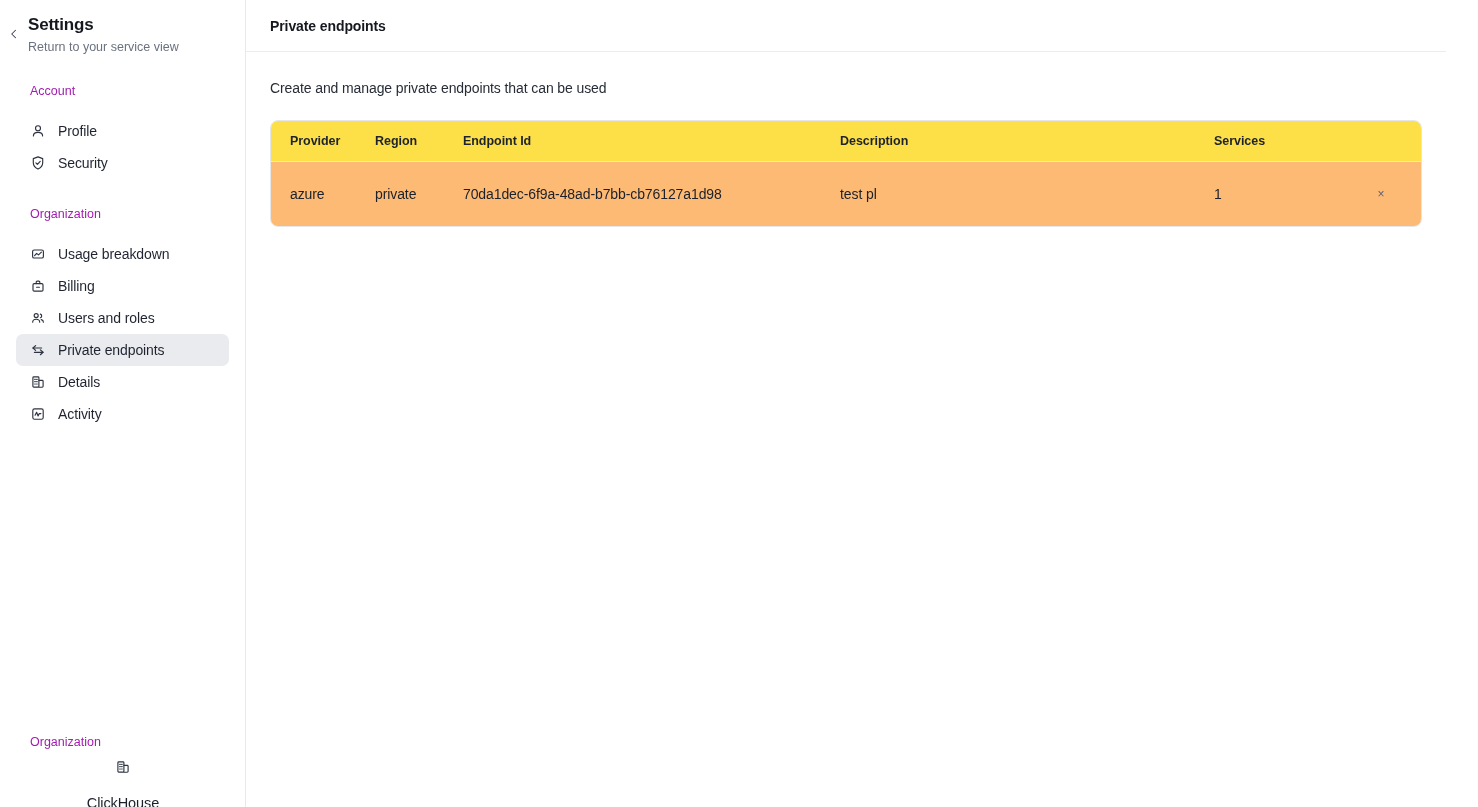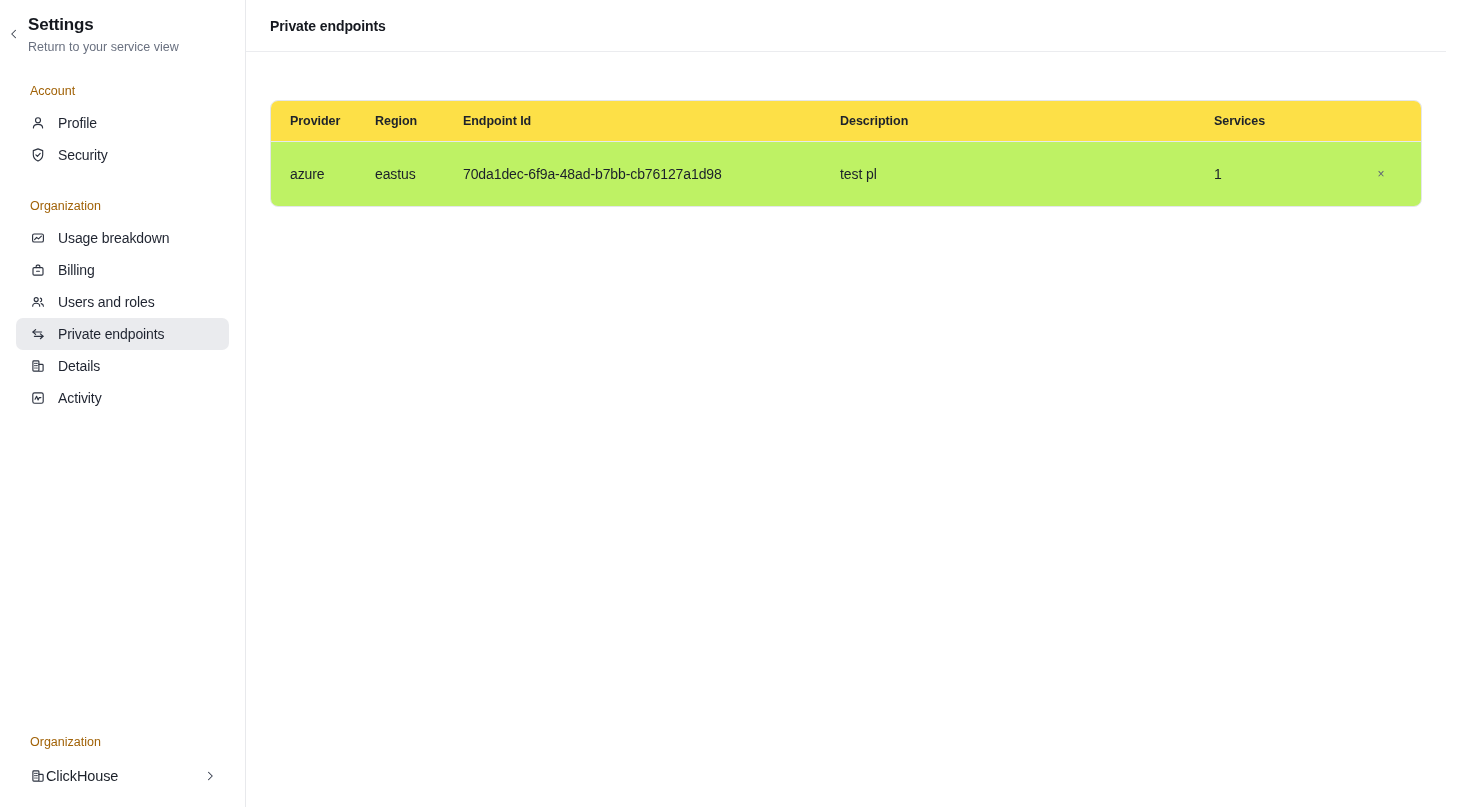--- a/index.html
+++ b/index.html
@@ -56,35 +56,35 @@
   .sidebar-subtitle {
     font-size: 12.5px;
     color: #6a7180;
     line-height: 18px;
     margin-top: 2px;
     text-align: right;
   }
 
   .nav-section-label {
     font-size: 12.5px;
-    color: #a16207;
+    color: #a21caf;
     padding: 0 0 0 30px;
     line-height: 16px;
   }
 
   .section-account { margin-top: 27px; }
   .section-org { margin-top: 27px; }
 
   .nav-list { margin-top: 8px; }
 
   .nav-item {
     display: flex;
     align-items: center;
     height: 32px;
-    margin: 0 16px;
+    margin: 8px 16px;
     padding: 0 14px;
     border-radius: 7px;
     gap: 12px;
     color: #1f2430;
     cursor: pointer;
   }
   .nav-item + .nav-item { margin-top: 0px; }
 
   .nav-item.active { background: #eaebee; }
 
@@ -116,22 +116,23 @@
     padding-bottom: 14px;
   }
 
   .org-row {
     display: flex;
     align-items: center;
     height: 34px;
     margin: 0 16px;
     padding: 0 14px;
     border-radius: 7px;
-    gap: 0;
+    gap: 20px;
     cursor: pointer;
+    flex-direction: column;
   }
 
   .org-name {
     font-size: 14.5px;
     letter-spacing: -0.1px;
     color: #1b2029;
   }
 
   .org-chevron {
     margin-left: auto;
@@ -192,21 +193,21 @@
   table.pe-table th {
     text-align: left;
     font-size: 12.5px;
     font-weight: bold;
     color: #1d222b;
     padding: 13px 0 13px 0;
     letter-spacing: -0.05px;
     border-bottom: 1px solid #e7e9ed;
   }
 
-  table.pe-table tbody tr { background: #bef264; }
+  table.pe-table tbody tr { background: #fdba74; }
 
   table.pe-table td {
     font-size: 14px;
     color: #1b202a;
     padding: 18px 0 18px 0;
     letter-spacing: -0.1px;
     height: 64px;
   }
 
   .col-provider { width: 104px; padding-left: 19px !important; }
@@ -389,37 +390,38 @@
   </aside>
 
   <section class="main">
 
     <div class="page-header">
       <span class="page-title">Private endpoints</span>
     </div>
 
     <div class="page-body">
 
+      <div class="page-desc">Create and manage private endpoints that can be used</div>
 
       <div class="table-card">
         <table class="pe-table">
           <thead>
             <tr>
               <th class="col-provider">Provider</th>
               <th class="col-region">Region</th>
               <th class="col-endpoint">Endpoint Id</th>
               <th class="col-desc">Description</th>
               <th class="col-services">Services</th>
               <th class="col-action"></th>
             </tr>
           </thead>
           <tbody>
             <tr>
               <td class="col-provider">azure</td>
-              <td class="col-region">eastus</td>
+              <td class="col-region">private</td>
               <td class="col-endpoint">70da1dec-6f9a-48ad-b7bb-cb76127a1d98</td>
               <td class="col-desc">test pl</td>
               <td class="col-services">1</td>
               <td class="col-action cell-action">
                 <button class="close-x">×</button>
               </td>
             </tr>
           </tbody>
         </table>
       </div>

